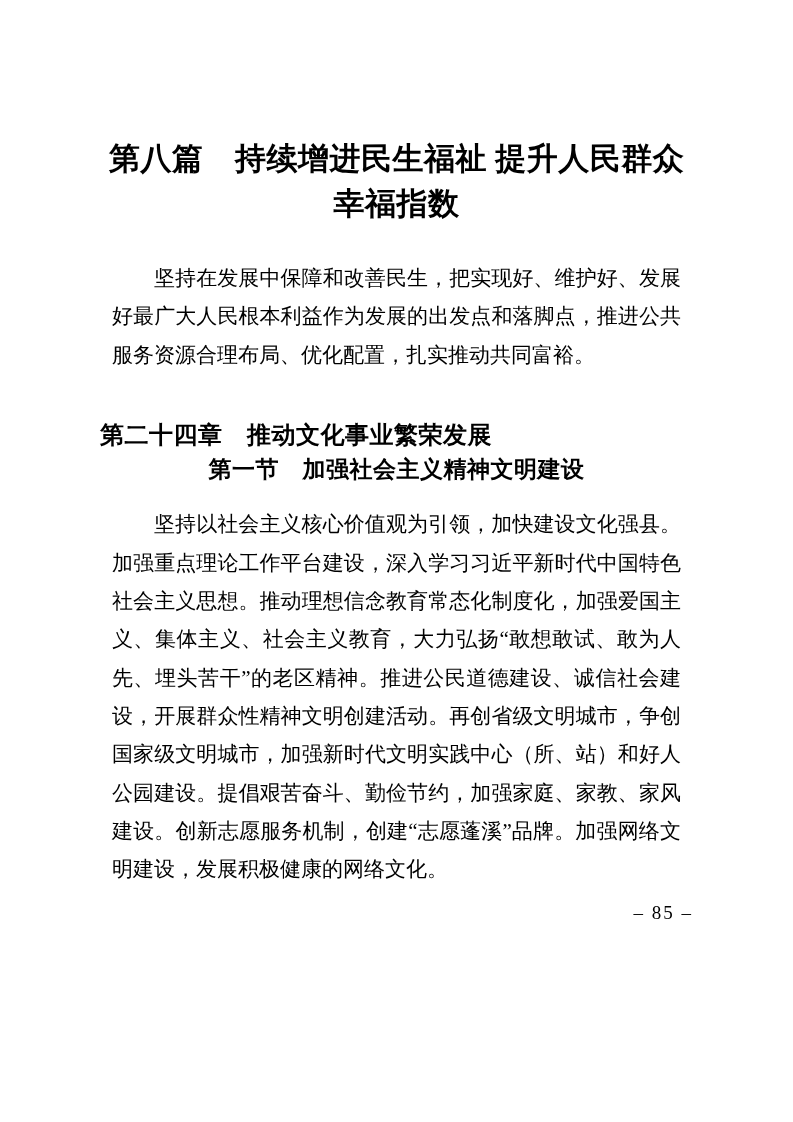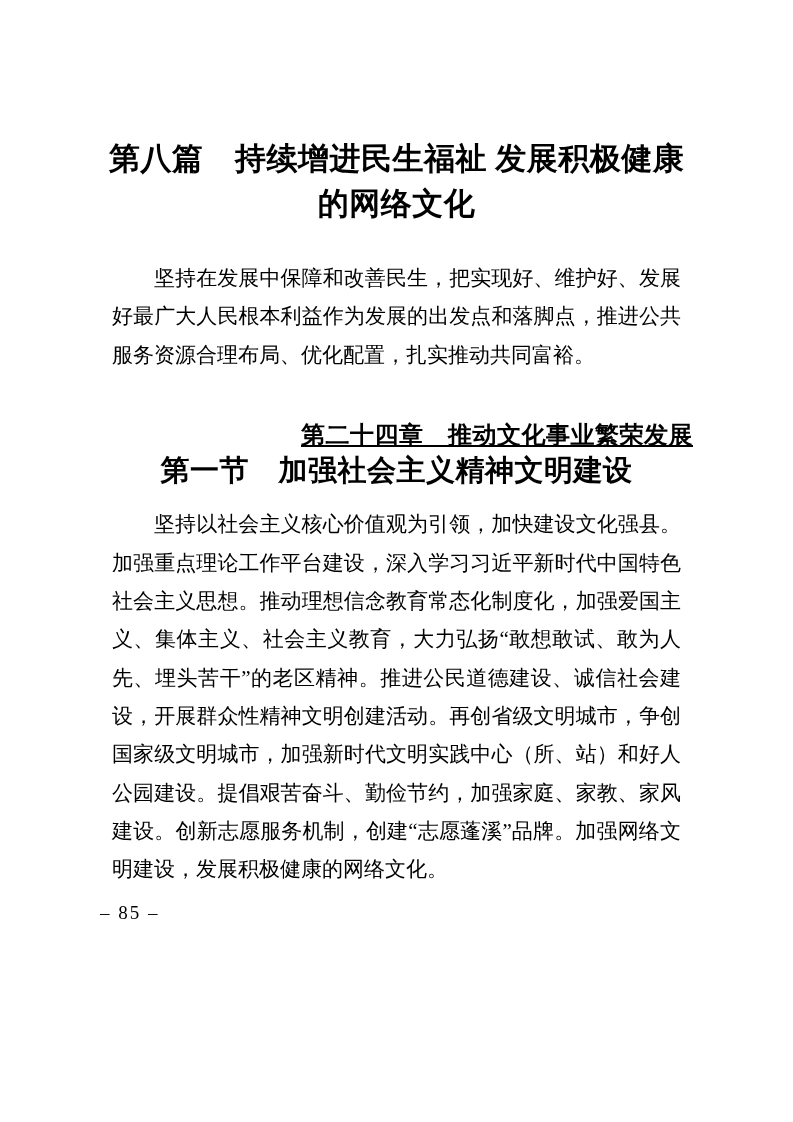--- a/index.html
+++ b/index.html
@@ -41,49 +41,48 @@
     color: #000000;
   }
   .intro-para {
     margin-top: 33px !important;
   }
   .chapter-heading {
     margin: 42px 0 0 0;
     font-size: 24px;
     font-weight: bold;
     line-height: 38.3px;
-    text-align: right;
+    text-align: left;
     font-family: "Liberation Sans", sans-serif;
     letter-spacing: 0.5px;
-    text-decoration: underline;
   }
   .section-heading {
     margin: -3px 0 16px 0;
-    font-size: 29px;
+    font-size: 23px;
     font-weight: bold;
     line-height: 38.3px;
     text-align: center;
     font-family: "Liberation Serif", serif;
     letter-spacing: 0.5px;
   }
   .page-footer {
     margin-top: 0;
     font-size: 19px;
     line-height: 26px;
-    text-align: left;
+    text-align: right;
     font-family: "Liberation Serif", serif;
     letter-spacing: 2px;
   }
 </style>
 </head>
 <body>
 
 <div class="page">
 
-  <h1 class="part-title">第八篇　持续增进民生福祉 发展积极健康的网络文化</h1>
+  <h1 class="part-title">第八篇　持续增进民生福祉 提升人民群众幸福指数</h1>
 
   <p class="body-para intro-para">坚持在发展中保障和改善民生，把实现好、维护好、发展好最广大人民根本利益作为发展的出发点和落脚点，推进公共服务资源合理布局、优化配置，扎实推动共同富裕。</p>
 
   <h2 class="chapter-heading">第二十四章　推动文化事业繁荣发展</h2>
 
 
   <h3 class="section-heading">第一节　加强社会主义精神文明建设</h3>
 
   <p class="body-para">坚持以社会主义核心价值观为引领，加快建设文化强县。加强重点理论工作平台建设，深入学习习近平新时代中国特色社会主义思想。推动理想信念教育常态化制度化，加强爱国主义、集体主义、社会主义教育，大力弘扬“敢想敢试、敢为人先、埋头苦干”的老区精神。推进公民道德建设、诚信社会建设，开展群众性精神文明创建活动。再创省级文明城市，争创国家级文明城市，加强新时代文明实践中心（所、站）和好人公园建设。提倡艰苦奋斗、勤俭节约，加强家庭、家教、家风建设。创新志愿服务机制，创建“志愿蓬溪”品牌。加强网络文明建设，发展积极健康的网络文化。</p>
 

